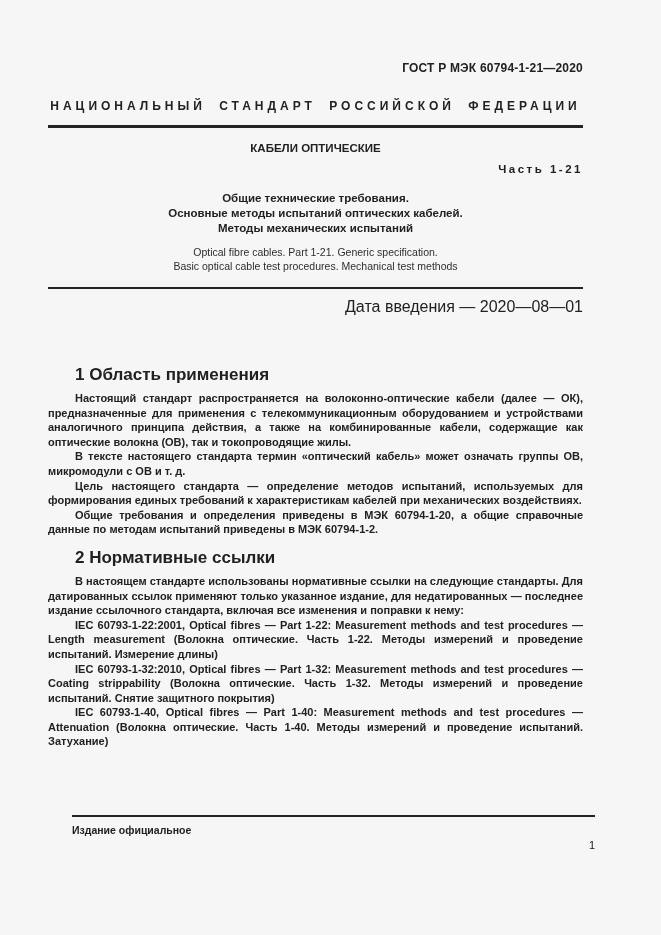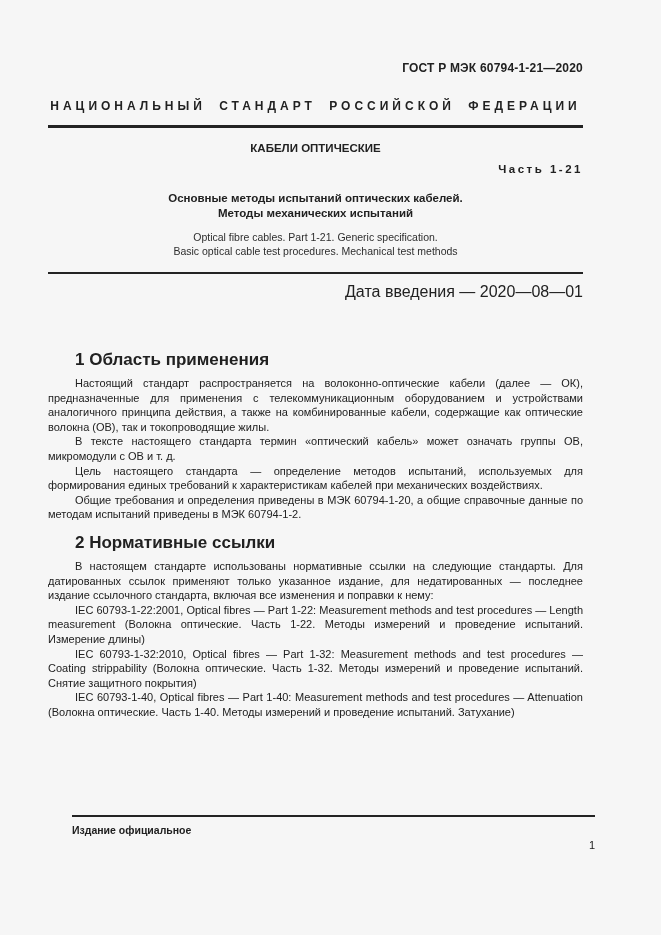--- a/index.html
+++ b/index.html
@@ -31,21 +31,21 @@
   .subtitle-en p { margin: 0; line-height: 13.5px; }
 
   .date { margin-top: 9px; text-align: right; font-weight: normal; font-size: 16px; }
 
   .section-heading { margin: 0; padding-left: 27px; font-size: 17px; line-height: 17px; font-weight: bold; }
   .section-scope .section-heading { margin-top: 50px; margin-bottom: 8px; }
   .section-refs  .section-heading { margin-top: 12px; margin-bottom: 8px; }
 
   .section-body p.body-par {
     margin: 0; font-size: 11px; line-height: 14.6px;
-    text-align: justify; text-indent: 27px; hyphens: auto;
+    text-align: justify; text-indent: 27px; hyphens: auto; font-weight: bold;
   }
 
   .footer { position: absolute; left: 48px; right: 66px; top: 815px; margin-left: 24px; }
   .footer-rule { height: 2px; background: #232323; }
   .edition { margin-top: 7px; font-weight: bold; font-size: 10.5px; }
   .page-num { margin-top: 3px; text-align: right; font-size: 11px; }
 </style>
 </head>
 <body>
 
@@ -54,20 +54,21 @@
   <div class="doc-number">ГОСТ Р МЭК 60794-1-21—2020</div>
 
   <div class="banner">НАЦИОНАЛЬНЫЙ СТАНДАРТ РОССИЙСКОЙ ФЕДЕРАЦИИ</div>
 
   <div class="rule rule-thick"></div>
 
   <div class="title">КАБЕЛИ ОПТИЧЕСКИЕ</div>
   <div class="part">Часть 1-21</div>
 
   <div class="subtitle-ru">
+      <p>Общие технические требования.</p>
       <p>Основные методы испытаний оптических кабелей.</p>
       <p>Методы механических испытаний</p>
     </div>
 
   <div class="subtitle-en">
       <p>Optical fibre cables. Part 1-21. Generic specification.</p>
       <p>Basic optical cable test procedures. Mechanical test methods</p>
     </div>
 
   <div class="rule rule-thin"></div>

